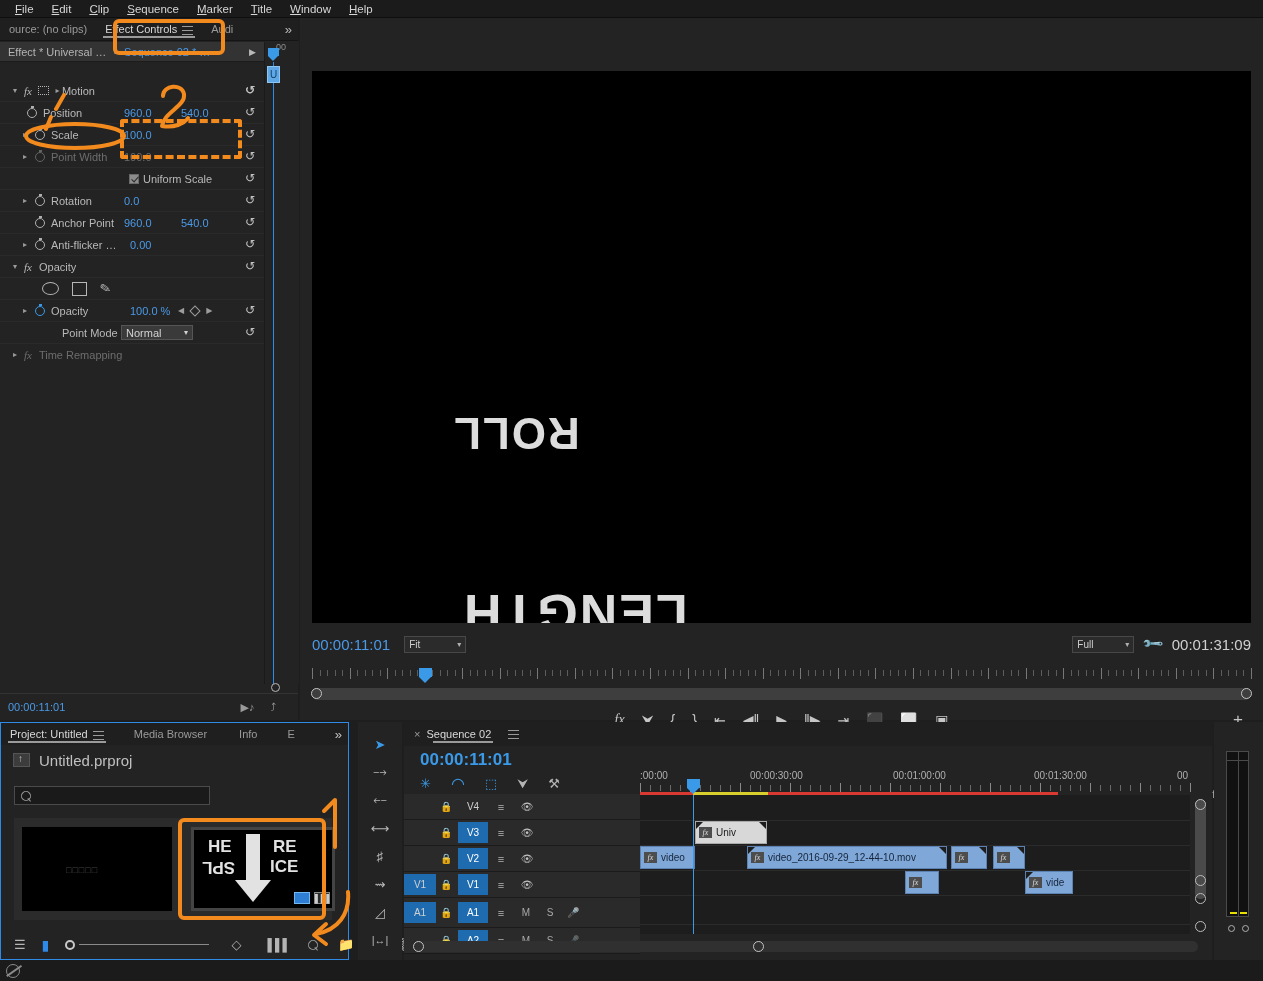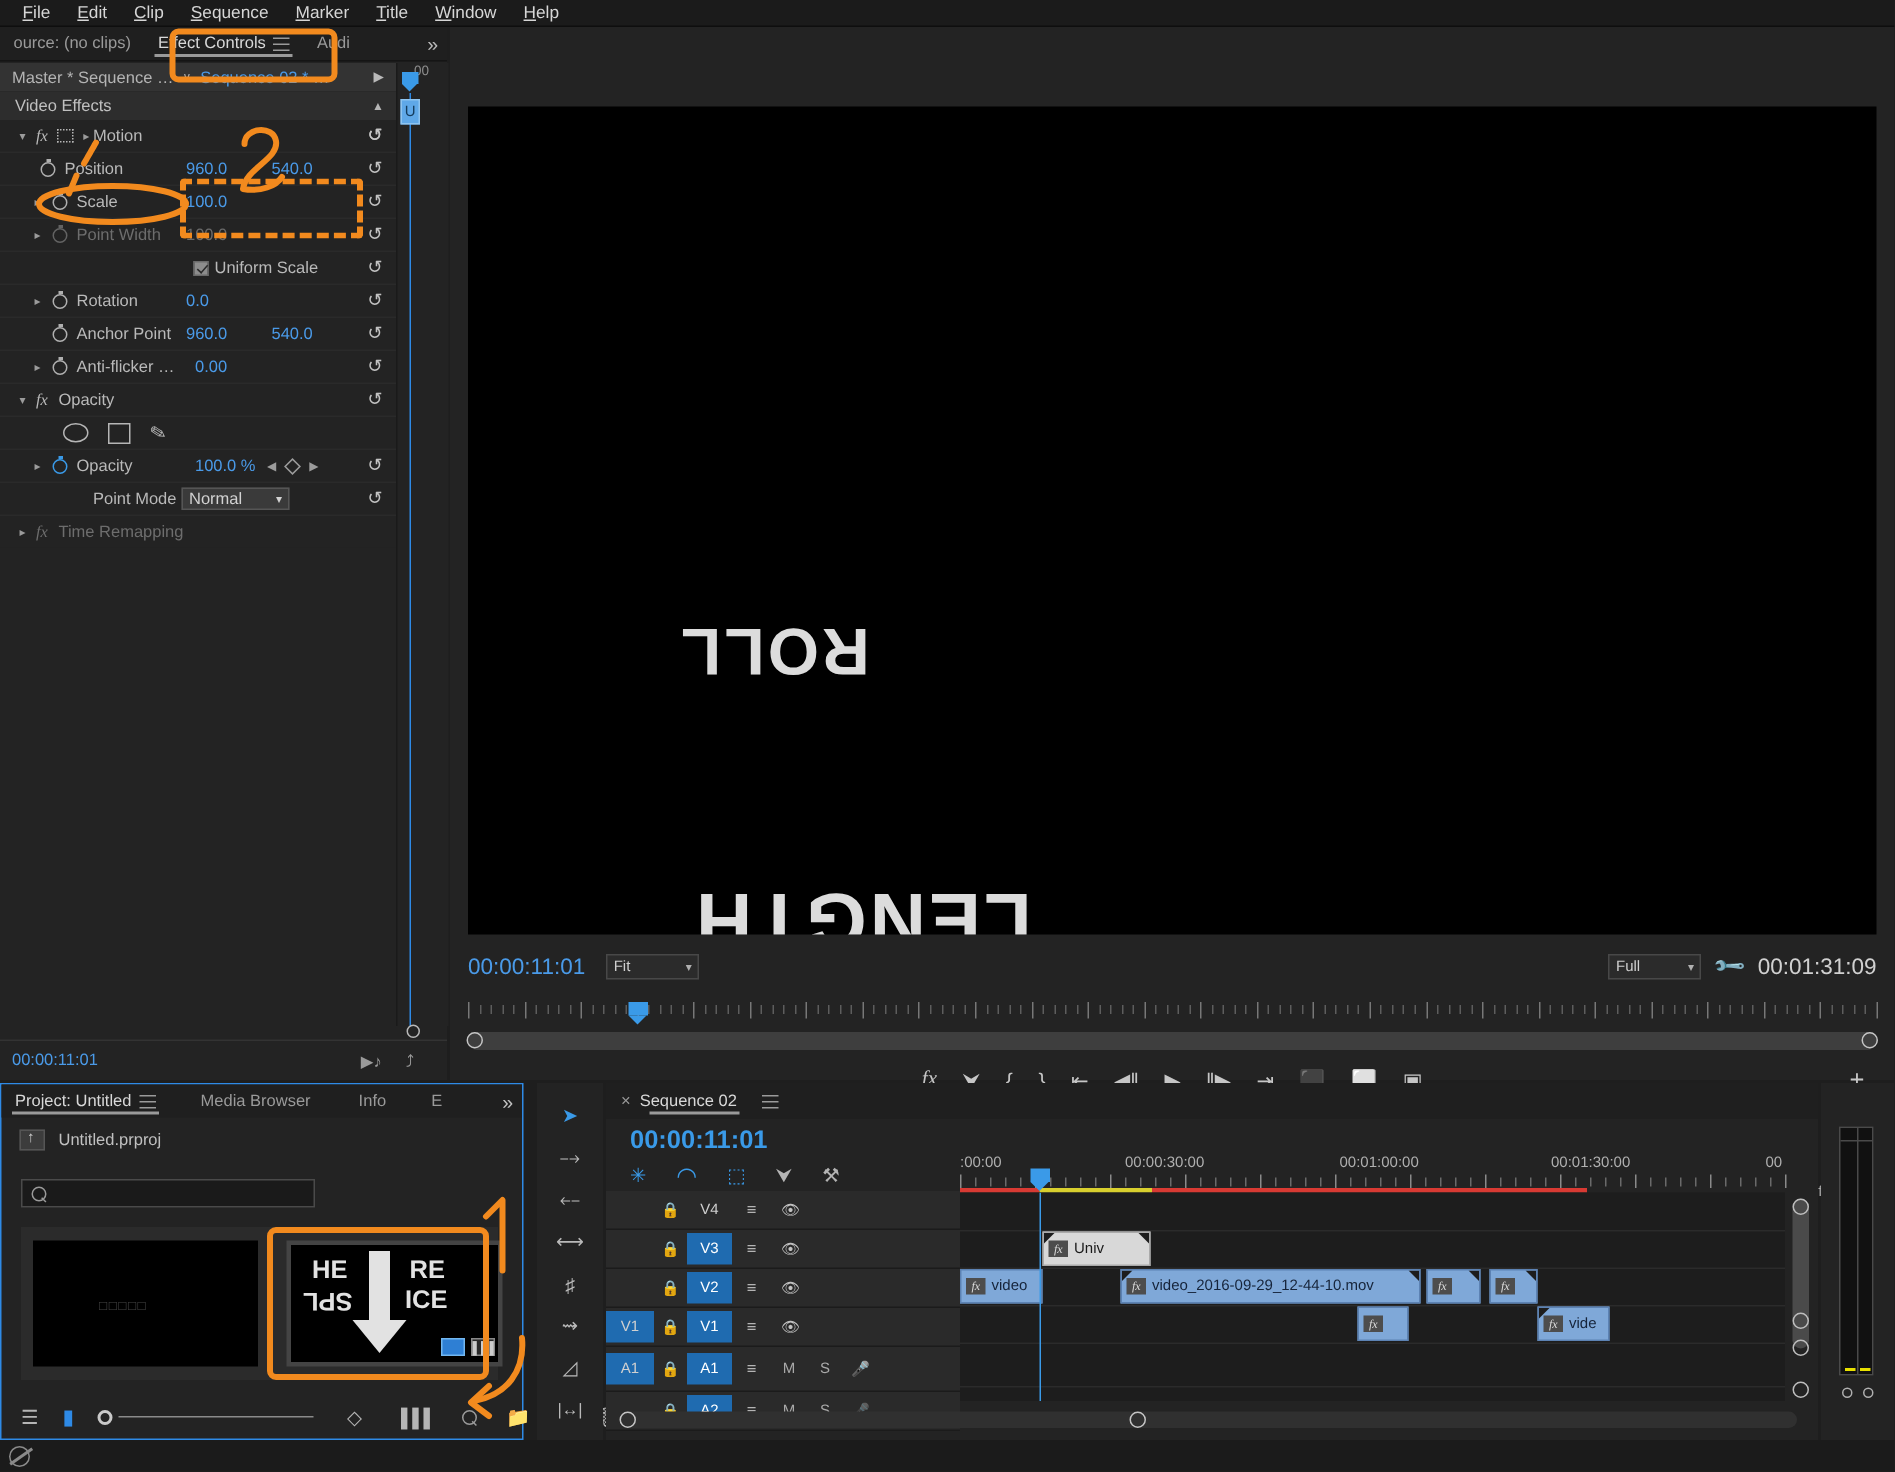--- a/index.html
+++ b/index.html
@@ -161,21 +161,21 @@
   .handle-o{
     position:absolute;width:11px;height:11px;border:1.5px solid #c5c5c5;border-radius:50%;box-sizing:border-box;background:#3e3e3e;
   }
   #pm-btns{position:absolute;left:12px;top:690px;width:939px;height:24px;display:flex;align-items:center;justify-content:center;gap:17px;color:#c6c6c6;font-size:14px;}
   #pm-plus{position:absolute;right:20px;top:692px;color:#c6c6c6;font-size:17px;}
 
   
   #proj{left:0;top:722px;width:349px;height:238px;background:#232323;border:1px solid #2e8ae6;box-sizing:border-box;}
   #proj-tabs{position:absolute;left:0;top:0;width:347px;height:22px;background:#1f1f1f;display:flex;align-items:center;}
   #proj .chev{margin-left:auto;margin-right:8px;color:#c2c2c2;font-size:13px;letter-spacing:-2px;}
-  #proj-name{position:absolute;left:0;top:26px;height:22px;display:flex;align-items:center;gap:9px;padding-left:12px;font-size:11px;color:#c0c0c0;}
+  #proj-name{position:absolute;left:0;top:26px;height:22px;display:flex;align-items:center;gap:9px;padding-left:12px;font-size:15px;color:#c0c0c0;}
   .updir{width:17px;height:14px;background:#3c3c3c;border:1px solid #555;position:relative;box-sizing:border-box;}
   .updir:after{content:"\2191";position:absolute;left:4px;top:-1px;font-size:10px;color:#c7c7c7;}
   #proj-search{position:absolute;left:14px;top:786px;}
   .searchbox{
     width:196px;height:19px;background:#1a1a1a;border:1px solid #4a4a4a;box-sizing:border-box;
     display:flex;align-items:center;padding-left:6px;
   }
   .mag{display:inline-block;width:8px;height:8px;border:1.4px solid #9a9a9a;border-radius:50%;position:relative;transform:rotate(-45deg);}
   .mag:after{content:"";position:absolute;left:2.6px;top:7px;width:1.4px;height:4px;background:#9a9a9a;}
   #proj-count{position:absolute;right:8px;top:789px;font-size:10px;color:#a8a8a8;}
@@ -291,30 +291,26 @@
     <div class="tab"><span>ource: (no clips)</span></div>
     <div class="tab active">
       <span>Effect Controls</span>
       <span class="hamburger"><i></i><i></i><i></i></span>
     </div>
     <div class="tab"><span>Audi</span></div>
     <div class="chev">»</div>
   </div>
 
   <div id="ec-clipbar">
-    <span class="master">Master * Sequence …</span>
+    <span class="master">Effect * Universal …</span>
     <span class="caret">∨</span>
     <span class="seq">Sequence 02 * …</span>
     <span class="arrow">▶</span>
   </div>
 
-  <div id="ec-hdr">
-    <span>Video Effects</span>
-    <span class="collapse">▲</span>
-  </div>
 
   <div class="ec-rows">
 
     <div class="ecrow" style="padding-left:8px;">
       <span class="tw">▾</span>
       <span class="fx">fx</span>
       <span class="transform-ico" style="margin:0 4px 0 6px;"></span>
       <span class="tw" style="width:9px;">▸</span>
       <span class="lbl">Motion</span>
       <span class="reset">↺</span>

